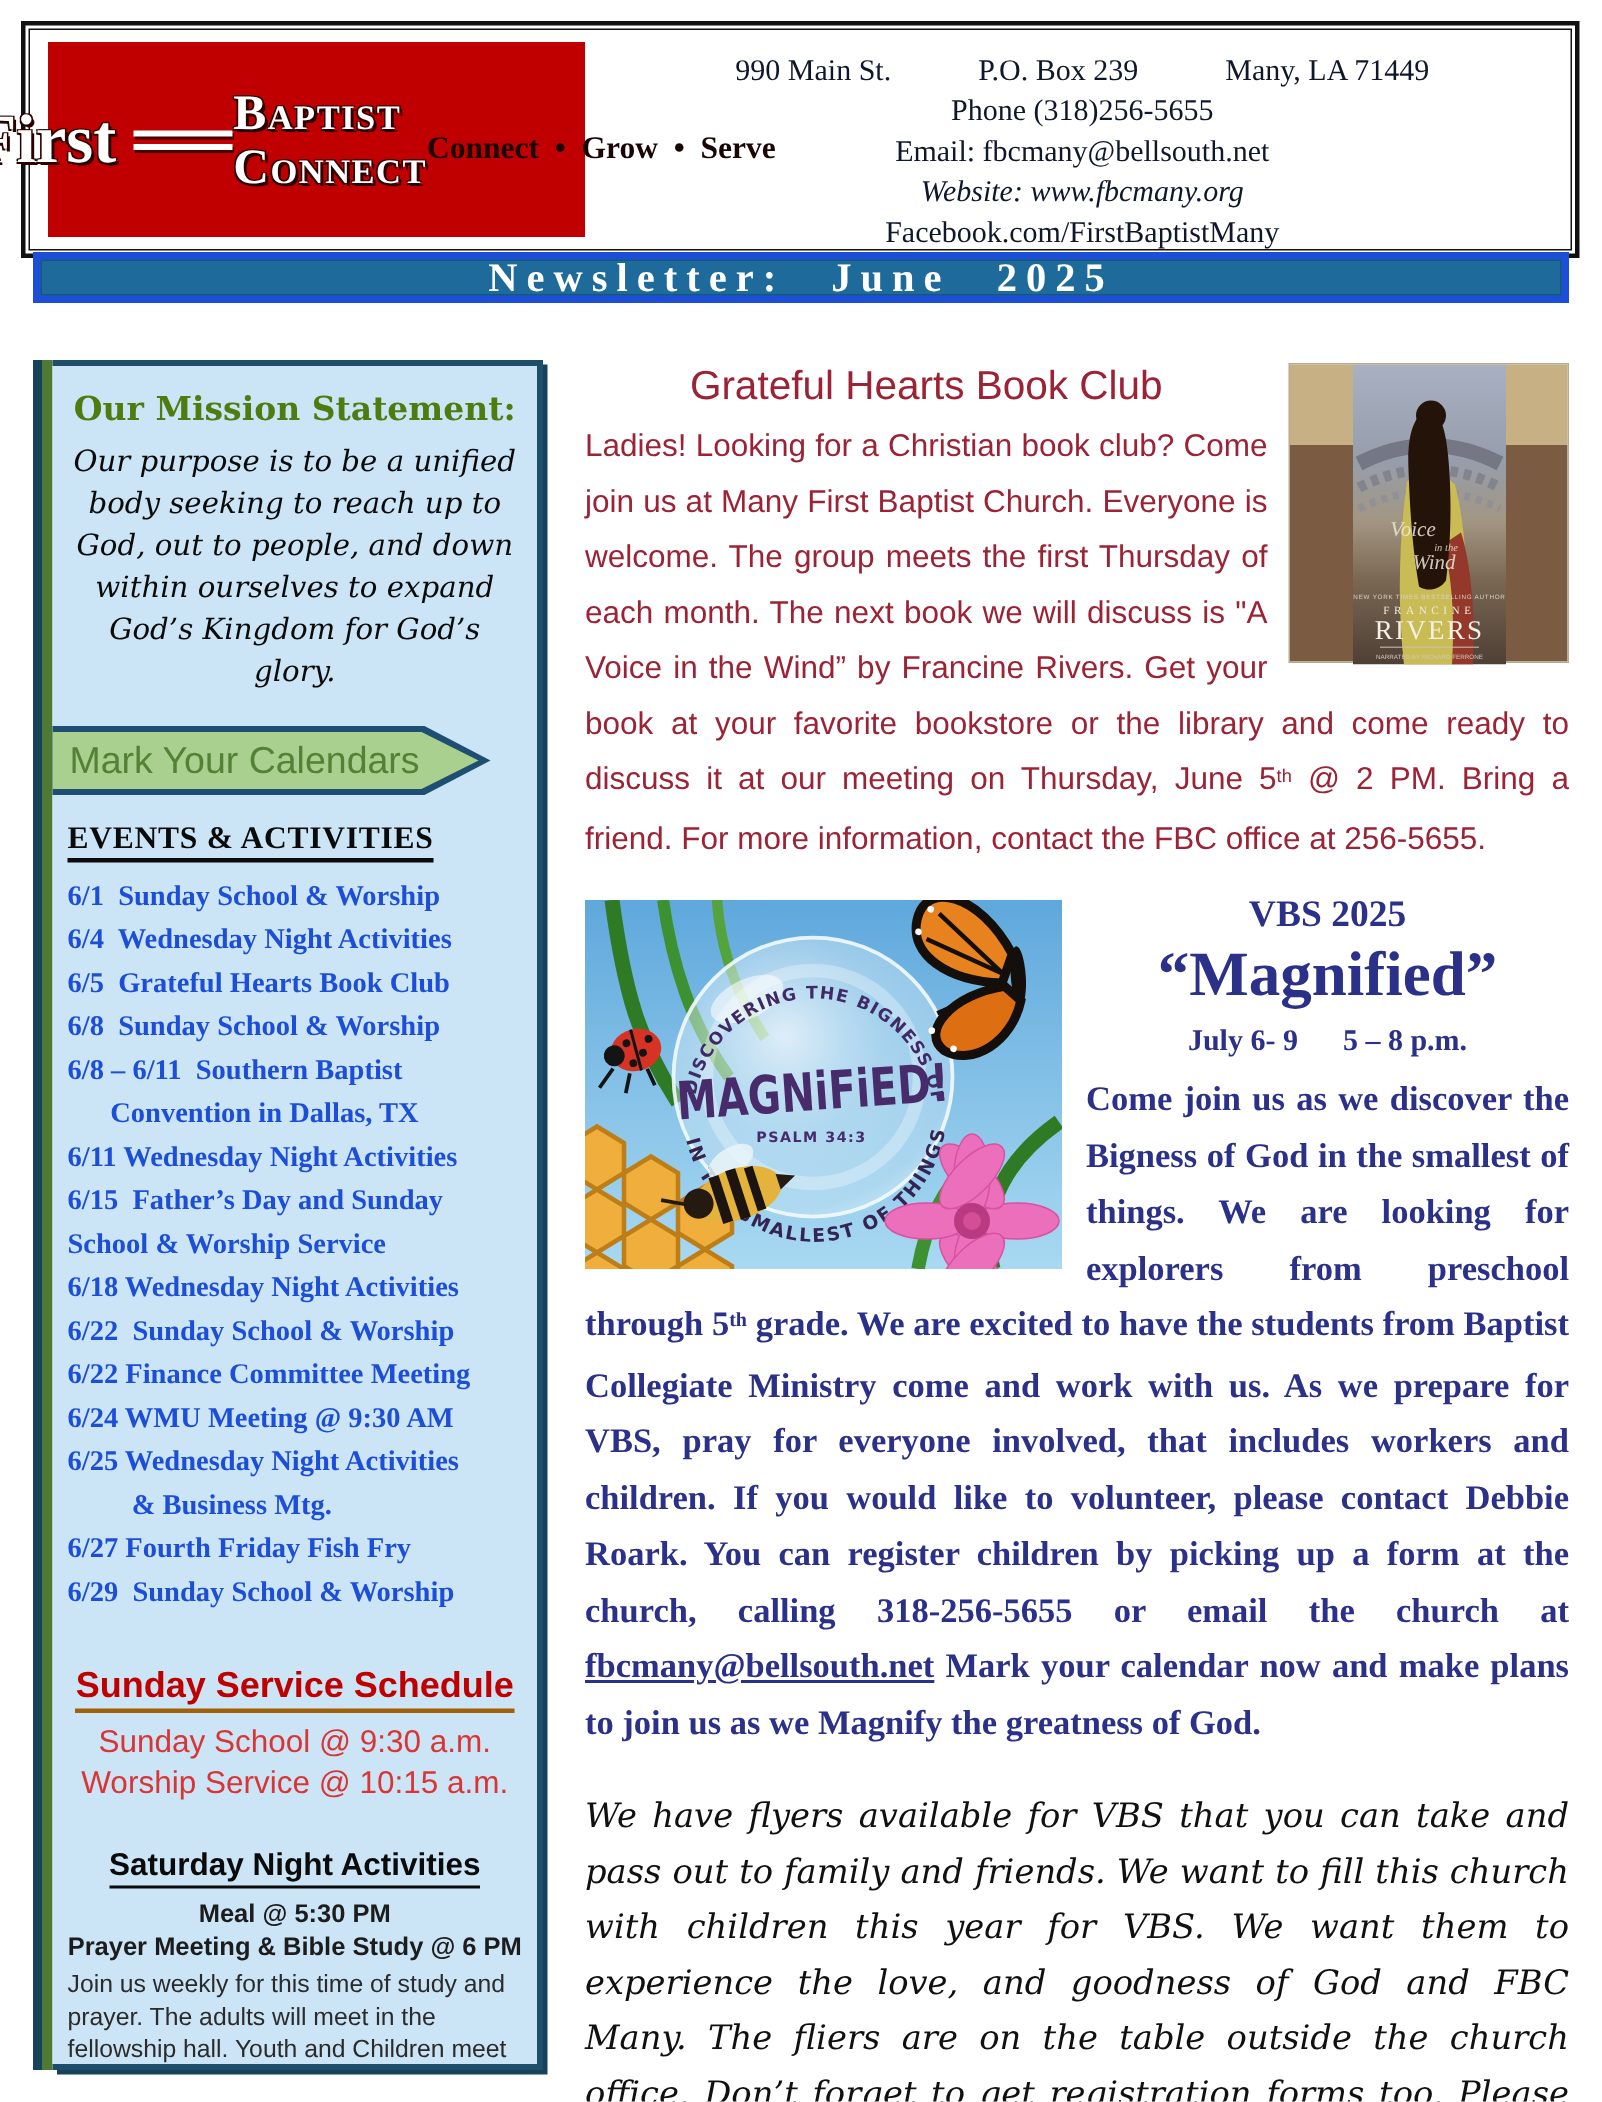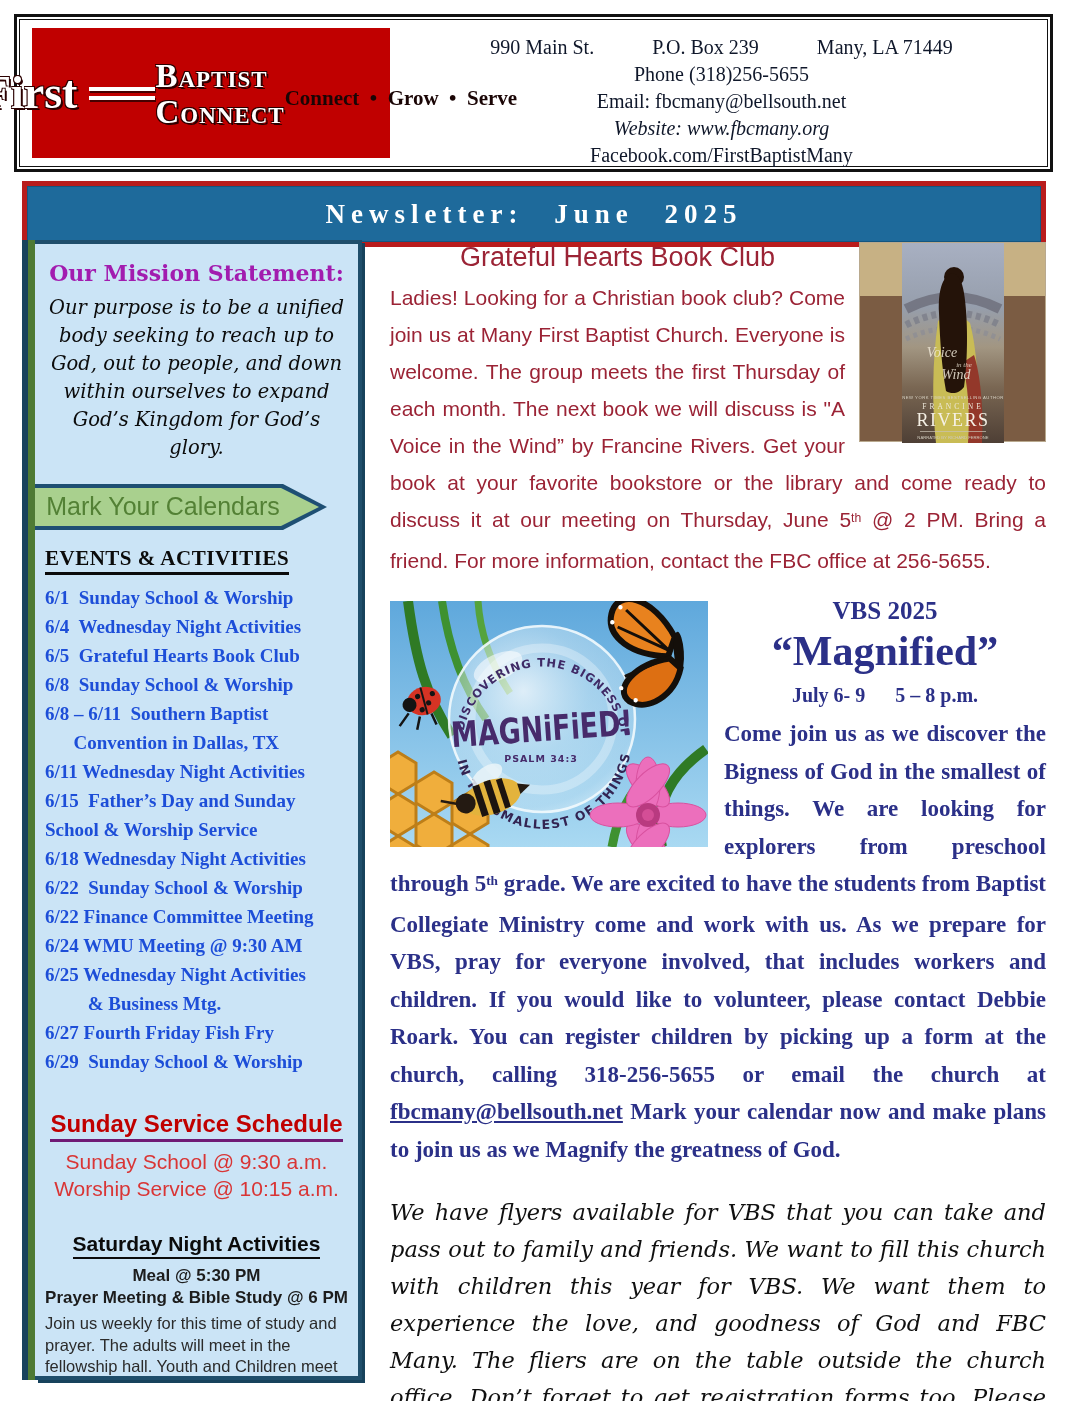--- a/index.html
+++ b/index.html
@@ -16,42 +16,42 @@
     text-shadow:2px 2px 0 #2b0000,-1px -1px 0 #2b0000,1px -1px 0 #2b0000,-1px 1px 0 #2b0000;}
   .logo-church{font-size:33px;font-weight:bold;color:#fff;font-variant:small-caps;line-height:1.1;margin-top:2px;letter-spacing:1px;
     text-shadow:2px 2px 0 #2b0000,-1px -1px 0 #2b0000,1px -1px 0 #2b0000,-1px 1px 0 #2b0000;}
   .logo-rule{width:86%;height:3px;background:#fff;margin-top:4px;box-shadow:0 5px 0 -1px #fff;}
   .logo-tagline{font-size:21px;font-weight:bold;color:#1a0505;margin-top:10px;white-space:pre;}
   .contact{flex:1;text-align:center;padding-top:14px;font-size:20px;color:#0f172a;line-height:27px;}
   .contact-row1{display:flex;justify-content:center;gap:58px;}
   .contact-website{font-style:italic;}
 
   
-  .banner{position:absolute;left:22px;top:181px;width:1024px;height:66px;background:#b91c1c;}
+  .banner{position:absolute;left:22px;top:168px;width:1024px;height:34px;background:#1d4ed8;}
   .banner-inner{position:absolute;inset:5px;background:#1E6A9B;border:1px solid #14567f;display:flex;align-items:center;justify-content:center;}
   .banner-title{color:#fff;font-weight:bold;font-size:27px;letter-spacing:6px;word-spacing:18px;font-family:"Liberation Serif",serif;}
 
   
   .content{position:absolute;left:22px;top:240px;width:1024px;display:flex;align-items:flex-start;}
 
   
   .sidebar{width:340px;display:flex;align-items:stretch;}
   .side-strip{width:13px;display:flex;}
   .side-strip .navy{width:6px;background:#17425C;}
   .side-strip .green{width:7px;background:#4E7A34;}
   .side-box{flex:1;height:1140px;background:#CBE4F6;border:4px solid #1F4E6B;border-left:none;box-shadow:3px 3px 0 #17425C;padding:10px 10px 8px 10px;box-sizing:border-box;overflow:hidden;}
-  .mission-title{text-align:center;font-family:"DejaVu Serif",serif;font-weight:bold;font-size:22px;color:#a21caf;margin-top:6px;}
+  .mission-title{text-align:center;font-family:"DejaVu Serif",serif;font-weight:bold;font-size:22px;color:#4d7c0f;margin-top:6px;}
   .mission-body{text-align:center;font-family:"DejaVu Serif",serif;font-weight:normal;font-style:italic;font-size:19.5px;line-height:28px;color:#0b0b0b;margin-top:8px;}
   .cal-banner{margin:20px 0 0 -14px;position:relative;width:300px;height:50px;}
   .events-title-wrap{margin-top:14px;}
   .events-title{display:inline-block;font-size:21px;font-weight:bold;color:#0b0b0b;border-bottom:3px solid #0b0b0b;padding-bottom:1px;letter-spacing:.5px;}
   .events{margin-top:8px;font-size:19px;font-weight:bold;color:#1d4ed8;line-height:29px;}
   .event{white-space:pre-wrap;}
   .sun-sched{margin-top:34px;text-align:center;font-family:"Liberation Sans",sans-serif;}
-  .sun-title{display:inline-block;font-size:24px;font-weight:bold;color:#C00000;border-bottom:3px solid #701a75;padding-bottom:1px;}
+  .sun-title{display:inline-block;font-size:24px;font-weight:bold;color:#C00000;border-bottom:3px solid #a16207;padding-bottom:1px;}
   .sun-line{font-size:21px;color:#D93535;line-height:27px;}
   .sun-line.first{margin-top:6px;}
   .wed{margin-top:30px;text-align:center;font-family:"Liberation Sans",sans-serif;}
   .wed-title{display:inline-block;font-size:21px;font-weight:bold;color:#0b0b0b;border-bottom:2px solid #0b0b0b;padding-bottom:1px;}
   .wed-line{font-size:17px;font-weight:bold;color:#1c1c1c;line-height:22px;}
   .wed-line.first{margin-top:6px;}
   .wed-body{margin-top:4px;text-align:left;font-family:"Liberation Sans",sans-serif;font-size:16.5px;color:#2b2b2b;line-height:21.5px;}
 
   
   .main{flex:1;margin-left:28px;width:656px;}

